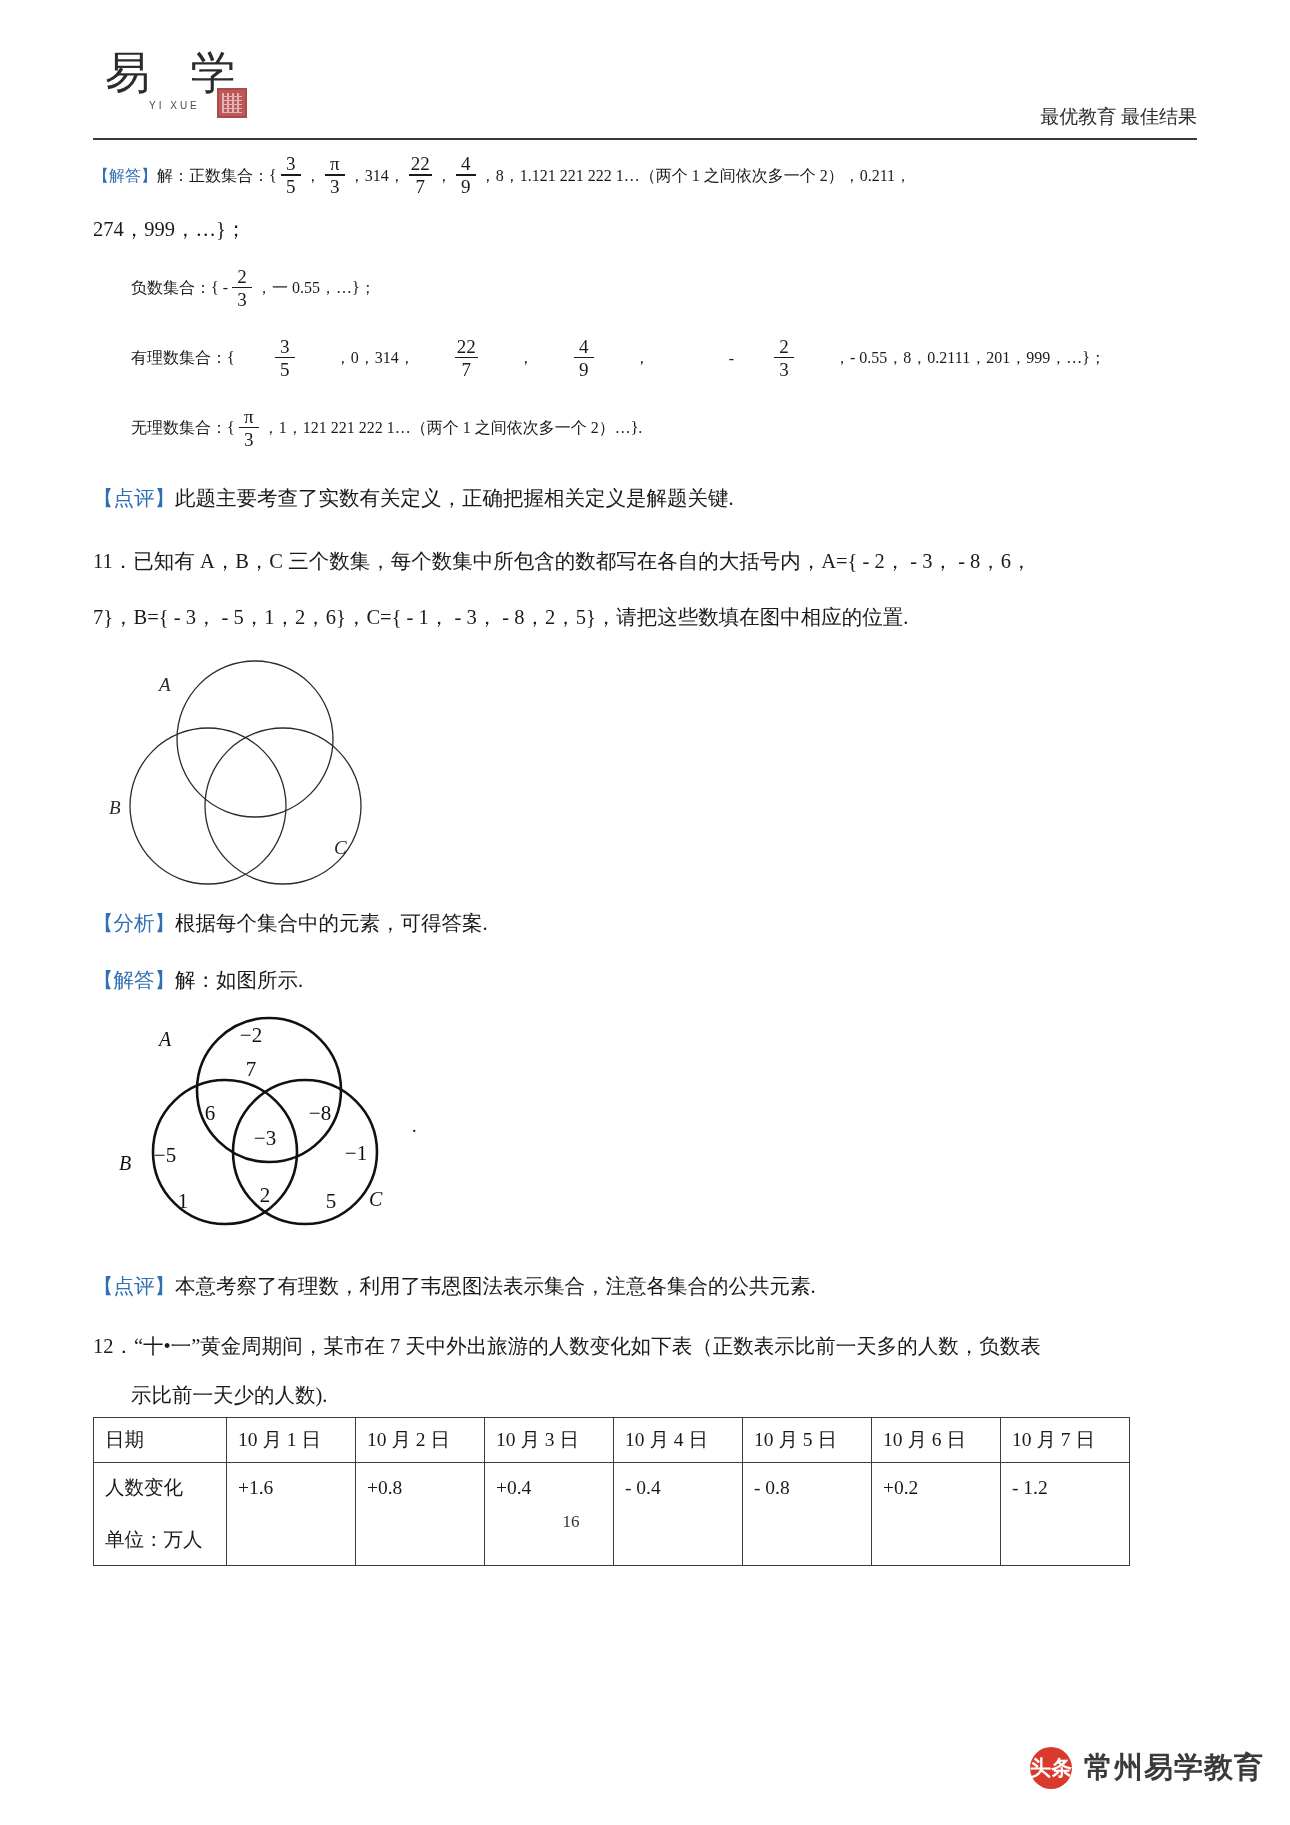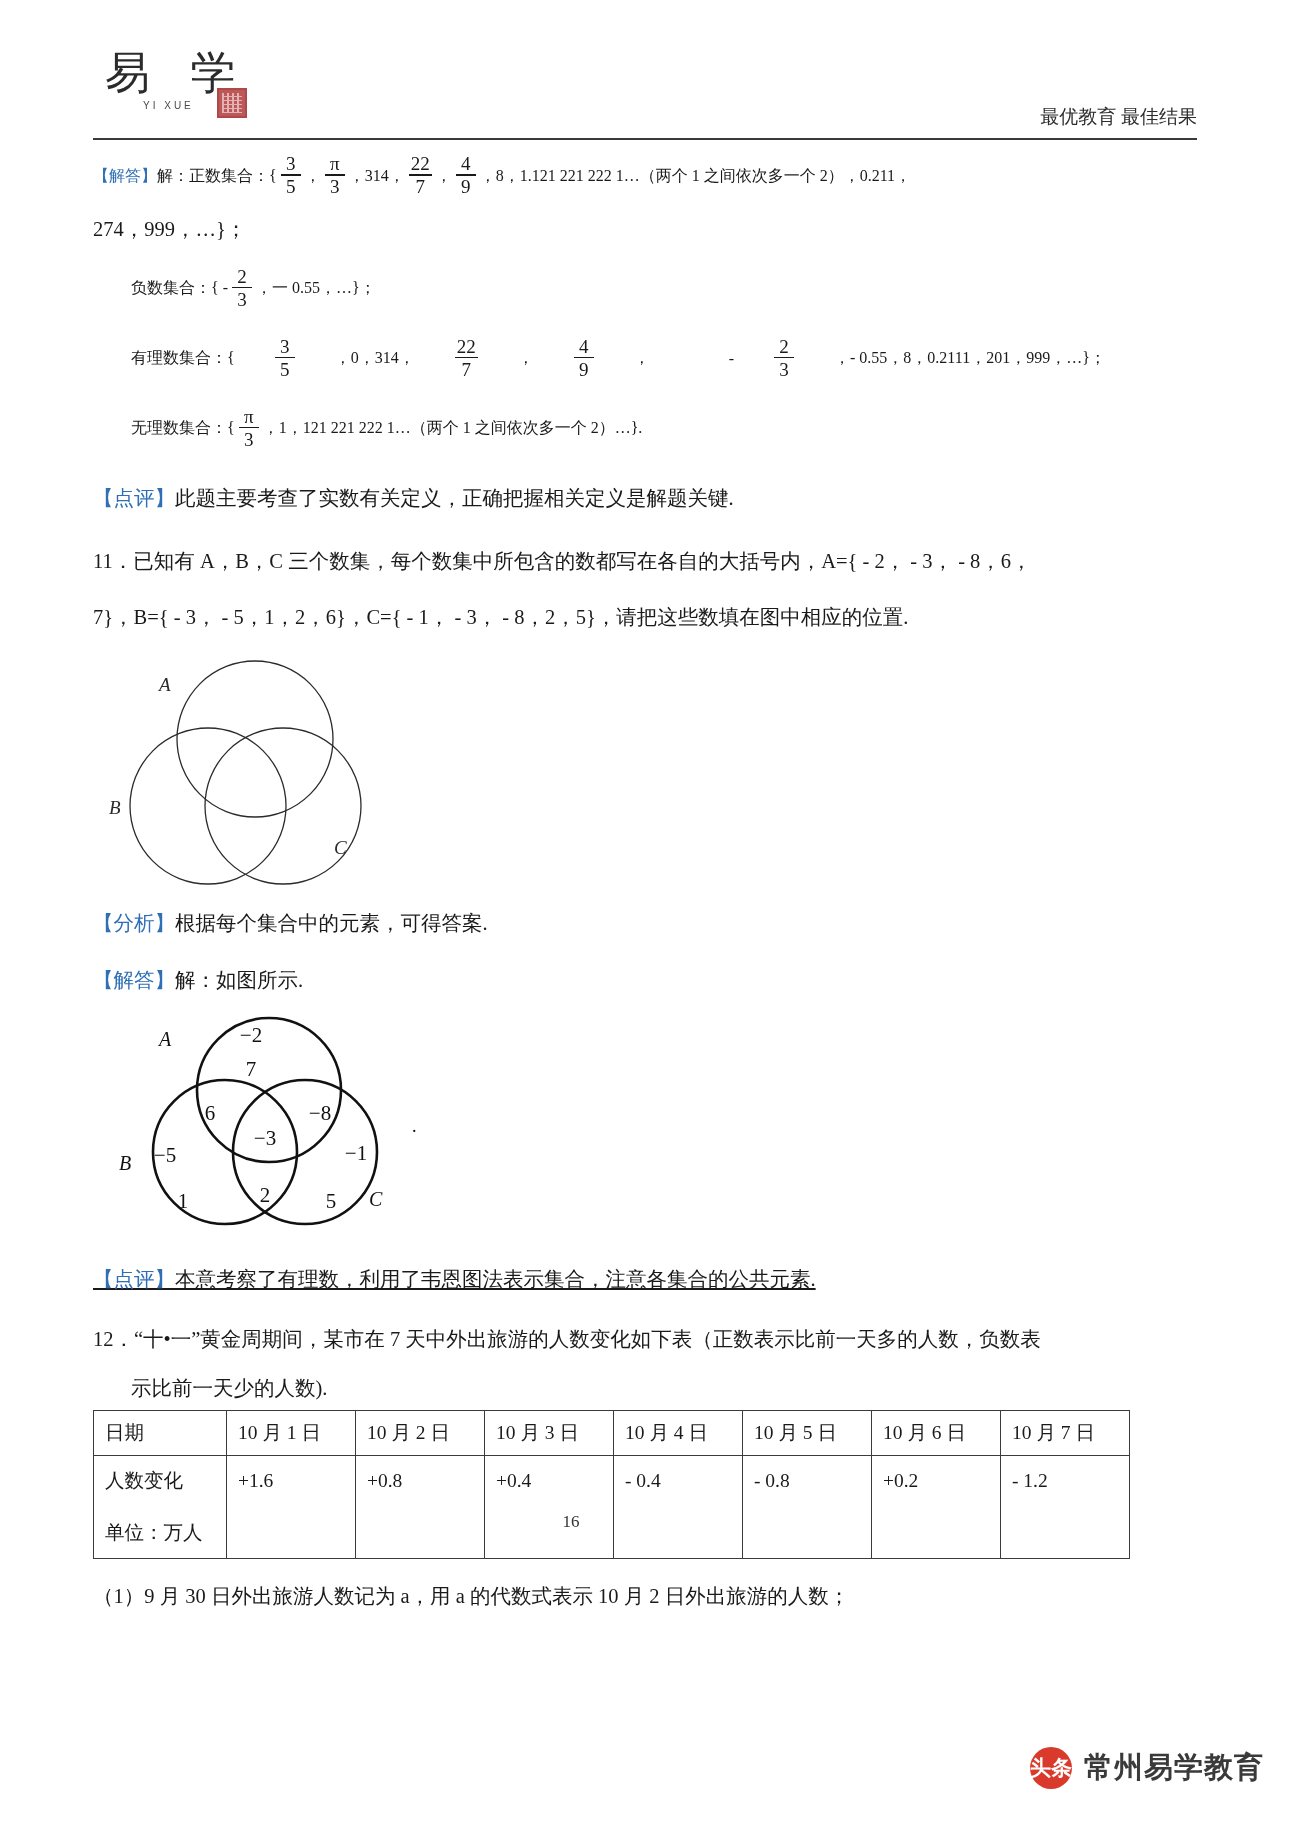--- a/index.html
+++ b/index.html
@@ -13,21 +13,21 @@
 
   
   .header{position:absolute;left:0;top:0;width:1290px;height:130px;}
   .logo{position:absolute;left:105px;top:48px;width:180px;height:70px;}
   .logo-chars{
     font-family:"Liberation Sans","DejaVu Sans",sans-serif;
     font-size:45px;letter-spacing:14px;color:#2b2b2b;font-weight:300;
     line-height:50px;
   }
   .logo-sub{
-    position:absolute;left:38px;top:52px;
+    position:absolute;left:44px;top:52px;
     font-family:"Liberation Sans","DejaVu Sans",sans-serif;
     font-size:10px;letter-spacing:3px;color:#4a4a4a;
   }
   .logo-seal{
     position:absolute;left:112px;top:40px;width:26px;height:26px;
     border:2px solid #9e2b2b;background:#b33a3a;opacity:.85;
   }
   .logo-seal::after{
     content:"";position:absolute;left:3px;top:3px;right:3px;bottom:3px;
     background:repeating-linear-gradient(90deg,#fff 0 2px,transparent 2px 5px),
@@ -239,21 +239,21 @@
           <text x="58" y="152">−5</text>
           <text x="76" y="198">1</text>
           <text x="158" y="192">2</text>
           <text x="249" y="150">−1</text>
           <text x="224" y="198">5</text>
         </g>
         <text x="305" y="122" font-size="18" fill="#111">.</text>
       </svg>
     </div>
 
-    <div class="line" style="margin-top:25px;text-decoration:underline;">
+    <div class="line" style="margin-top:32px;">
       <span class="tag">【点评】</span><span>本意考察了有理数，利用了韦恩图法表示集合，注意各集合的公共元素.</span>
     </div>
 
     <div class="line" style="margin-top:30px;">
       <span>12．</span><span>“十•一”黄金周期间，某市在 7 天中外出旅游的人数变化如下表（正数表示比前一天多的人数，负数表</span>
     </div>
     <div class="line indent" style="margin-top:18px;">示比前一天少的人数).</div>
 
     <table class="data">
       <tbody>
@@ -276,21 +276,20 @@
           <td class="val col-d">+0.8</td>
           <td class="val col-d">+0.4</td>
           <td class="val col-d">- 0.4</td>
           <td class="val col-d">- 0.8</td>
           <td class="val col-d">+0.2</td>
           <td class="val col-d">- 1.2</td>
         </tr>
       </tbody>
     </table>
 
-    <div class="line" style="margin-top:22px;">（1）9 月 30 日外出旅游人数记为 a，用 a 的代数式表示 10 月 2 日外出旅游的人数；</div>
   </div>
 
   <div class="pagenum">16</div>
 
   <div class="watermark">
     <div class="wm-icon">
       <span>头条</span>
     </div>
     <div class="wm-text">常州易学教育</div>
   </div>

